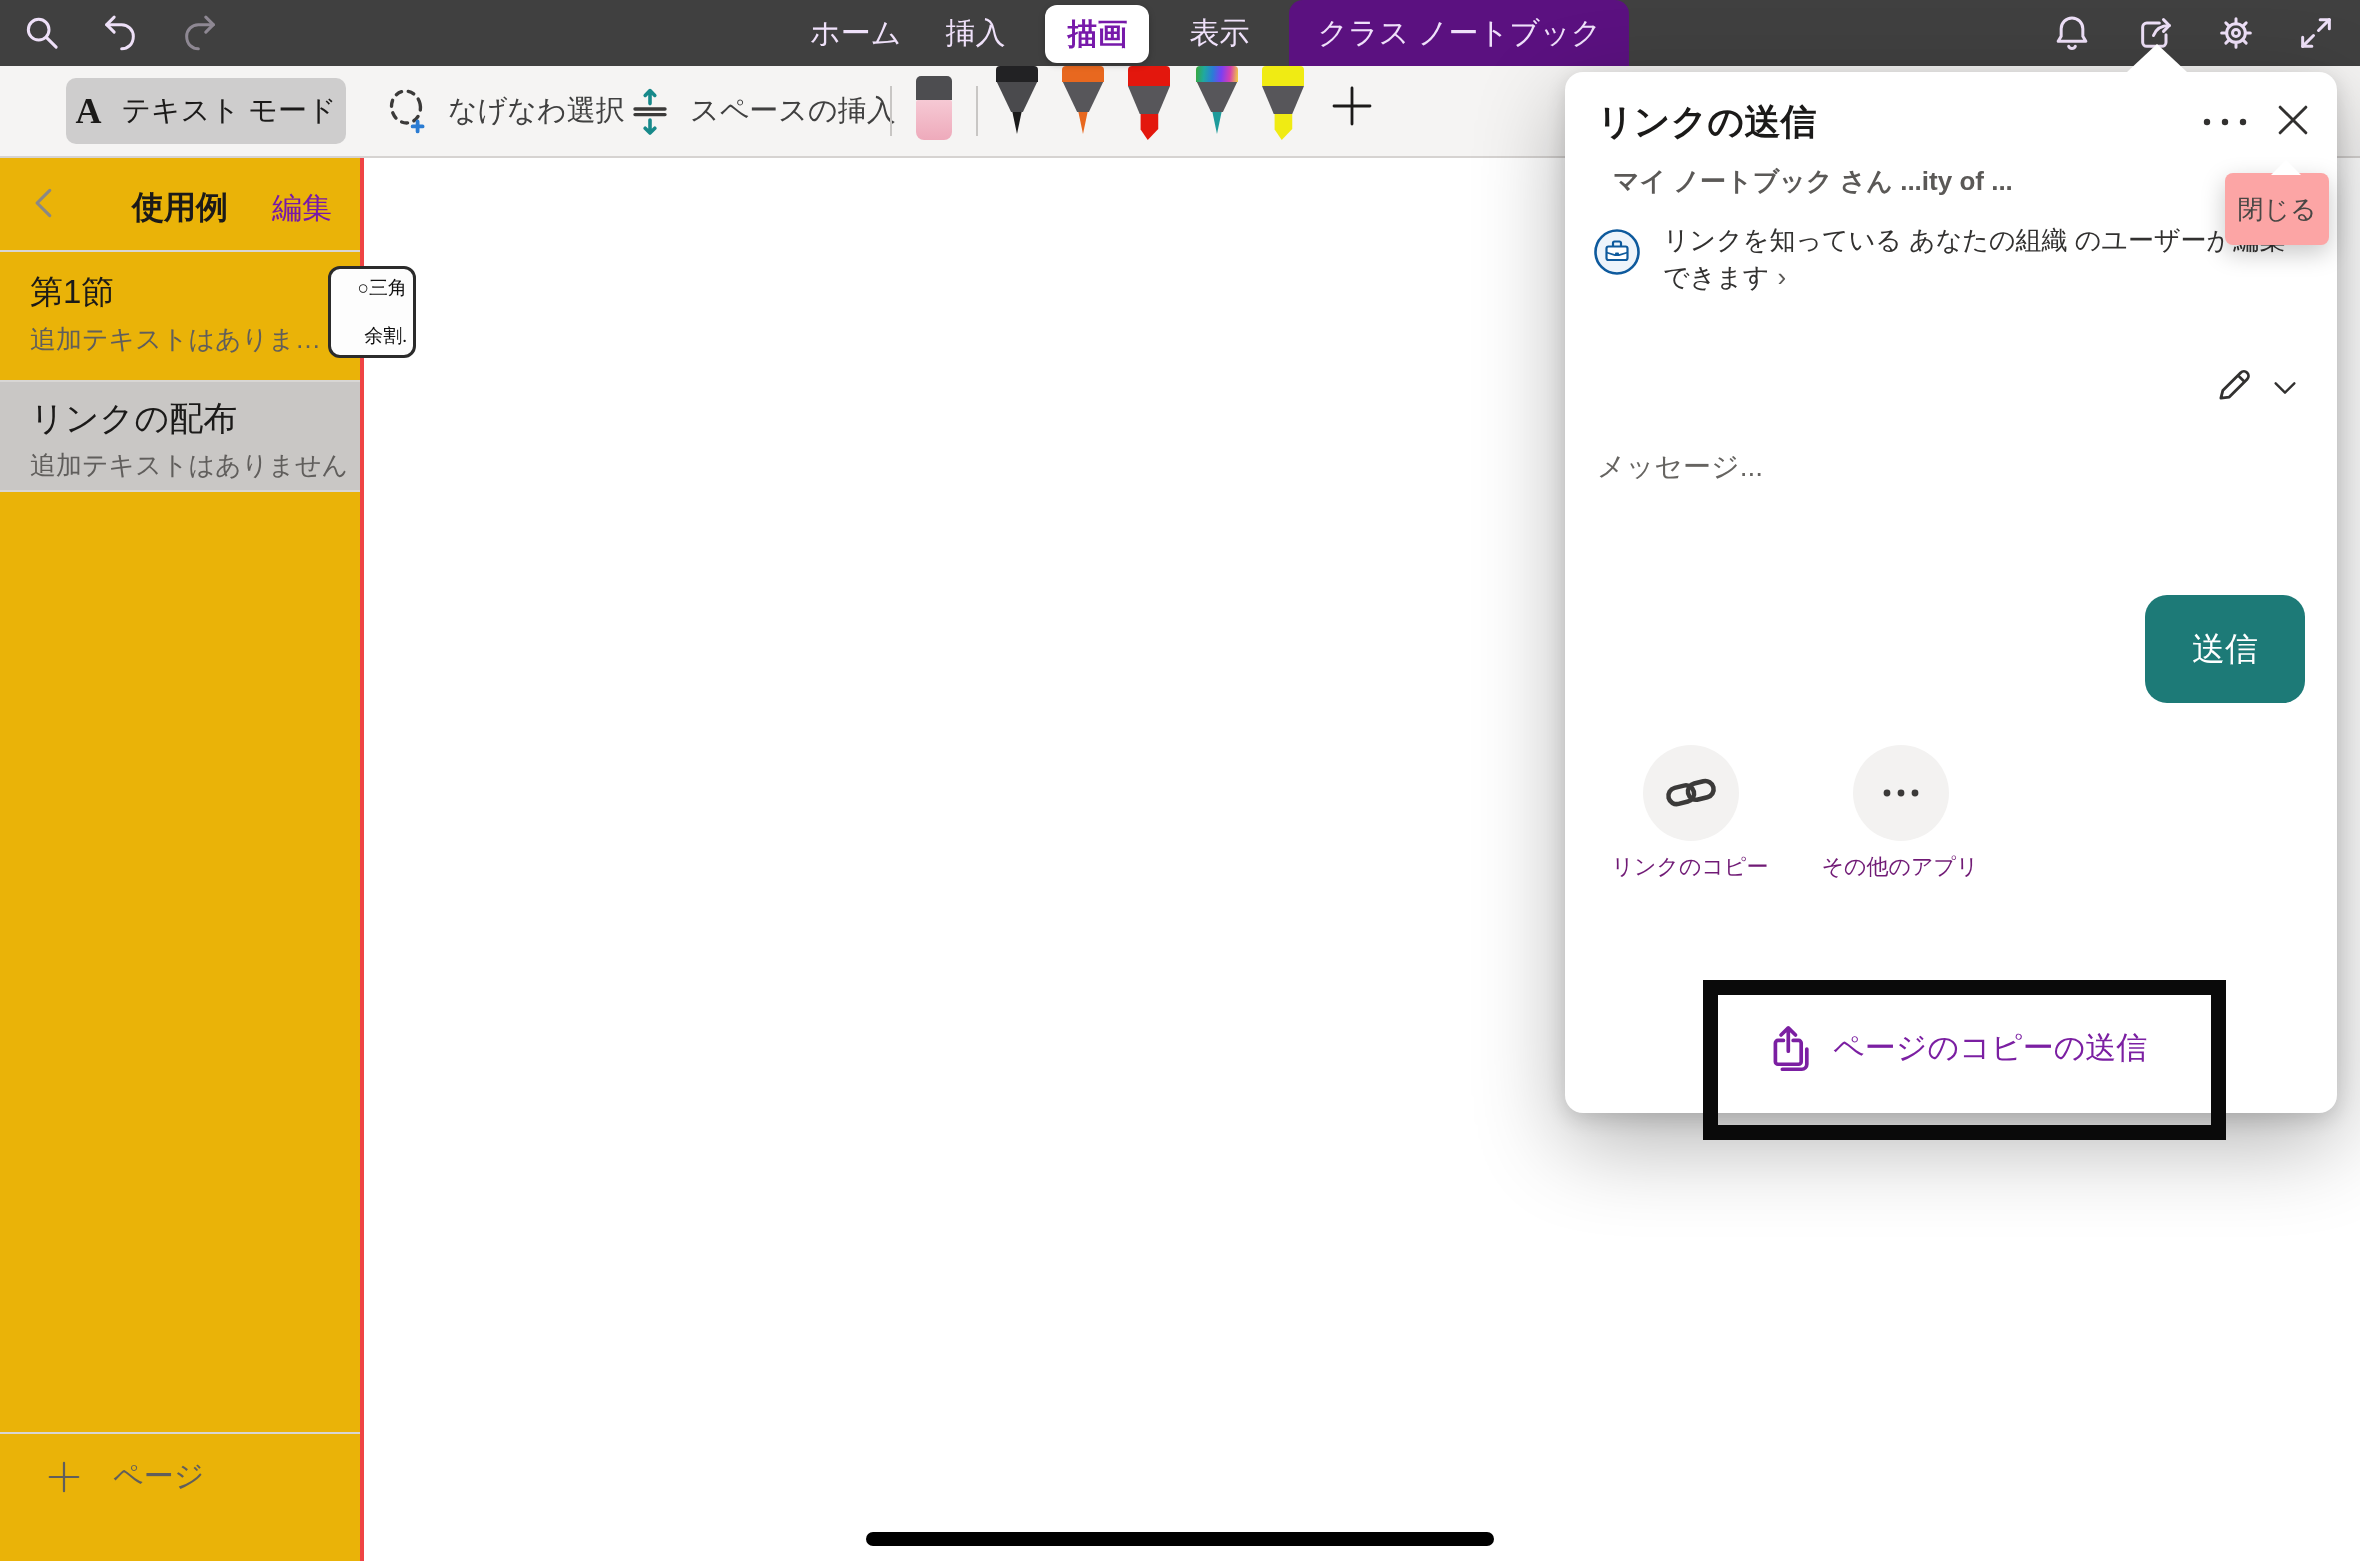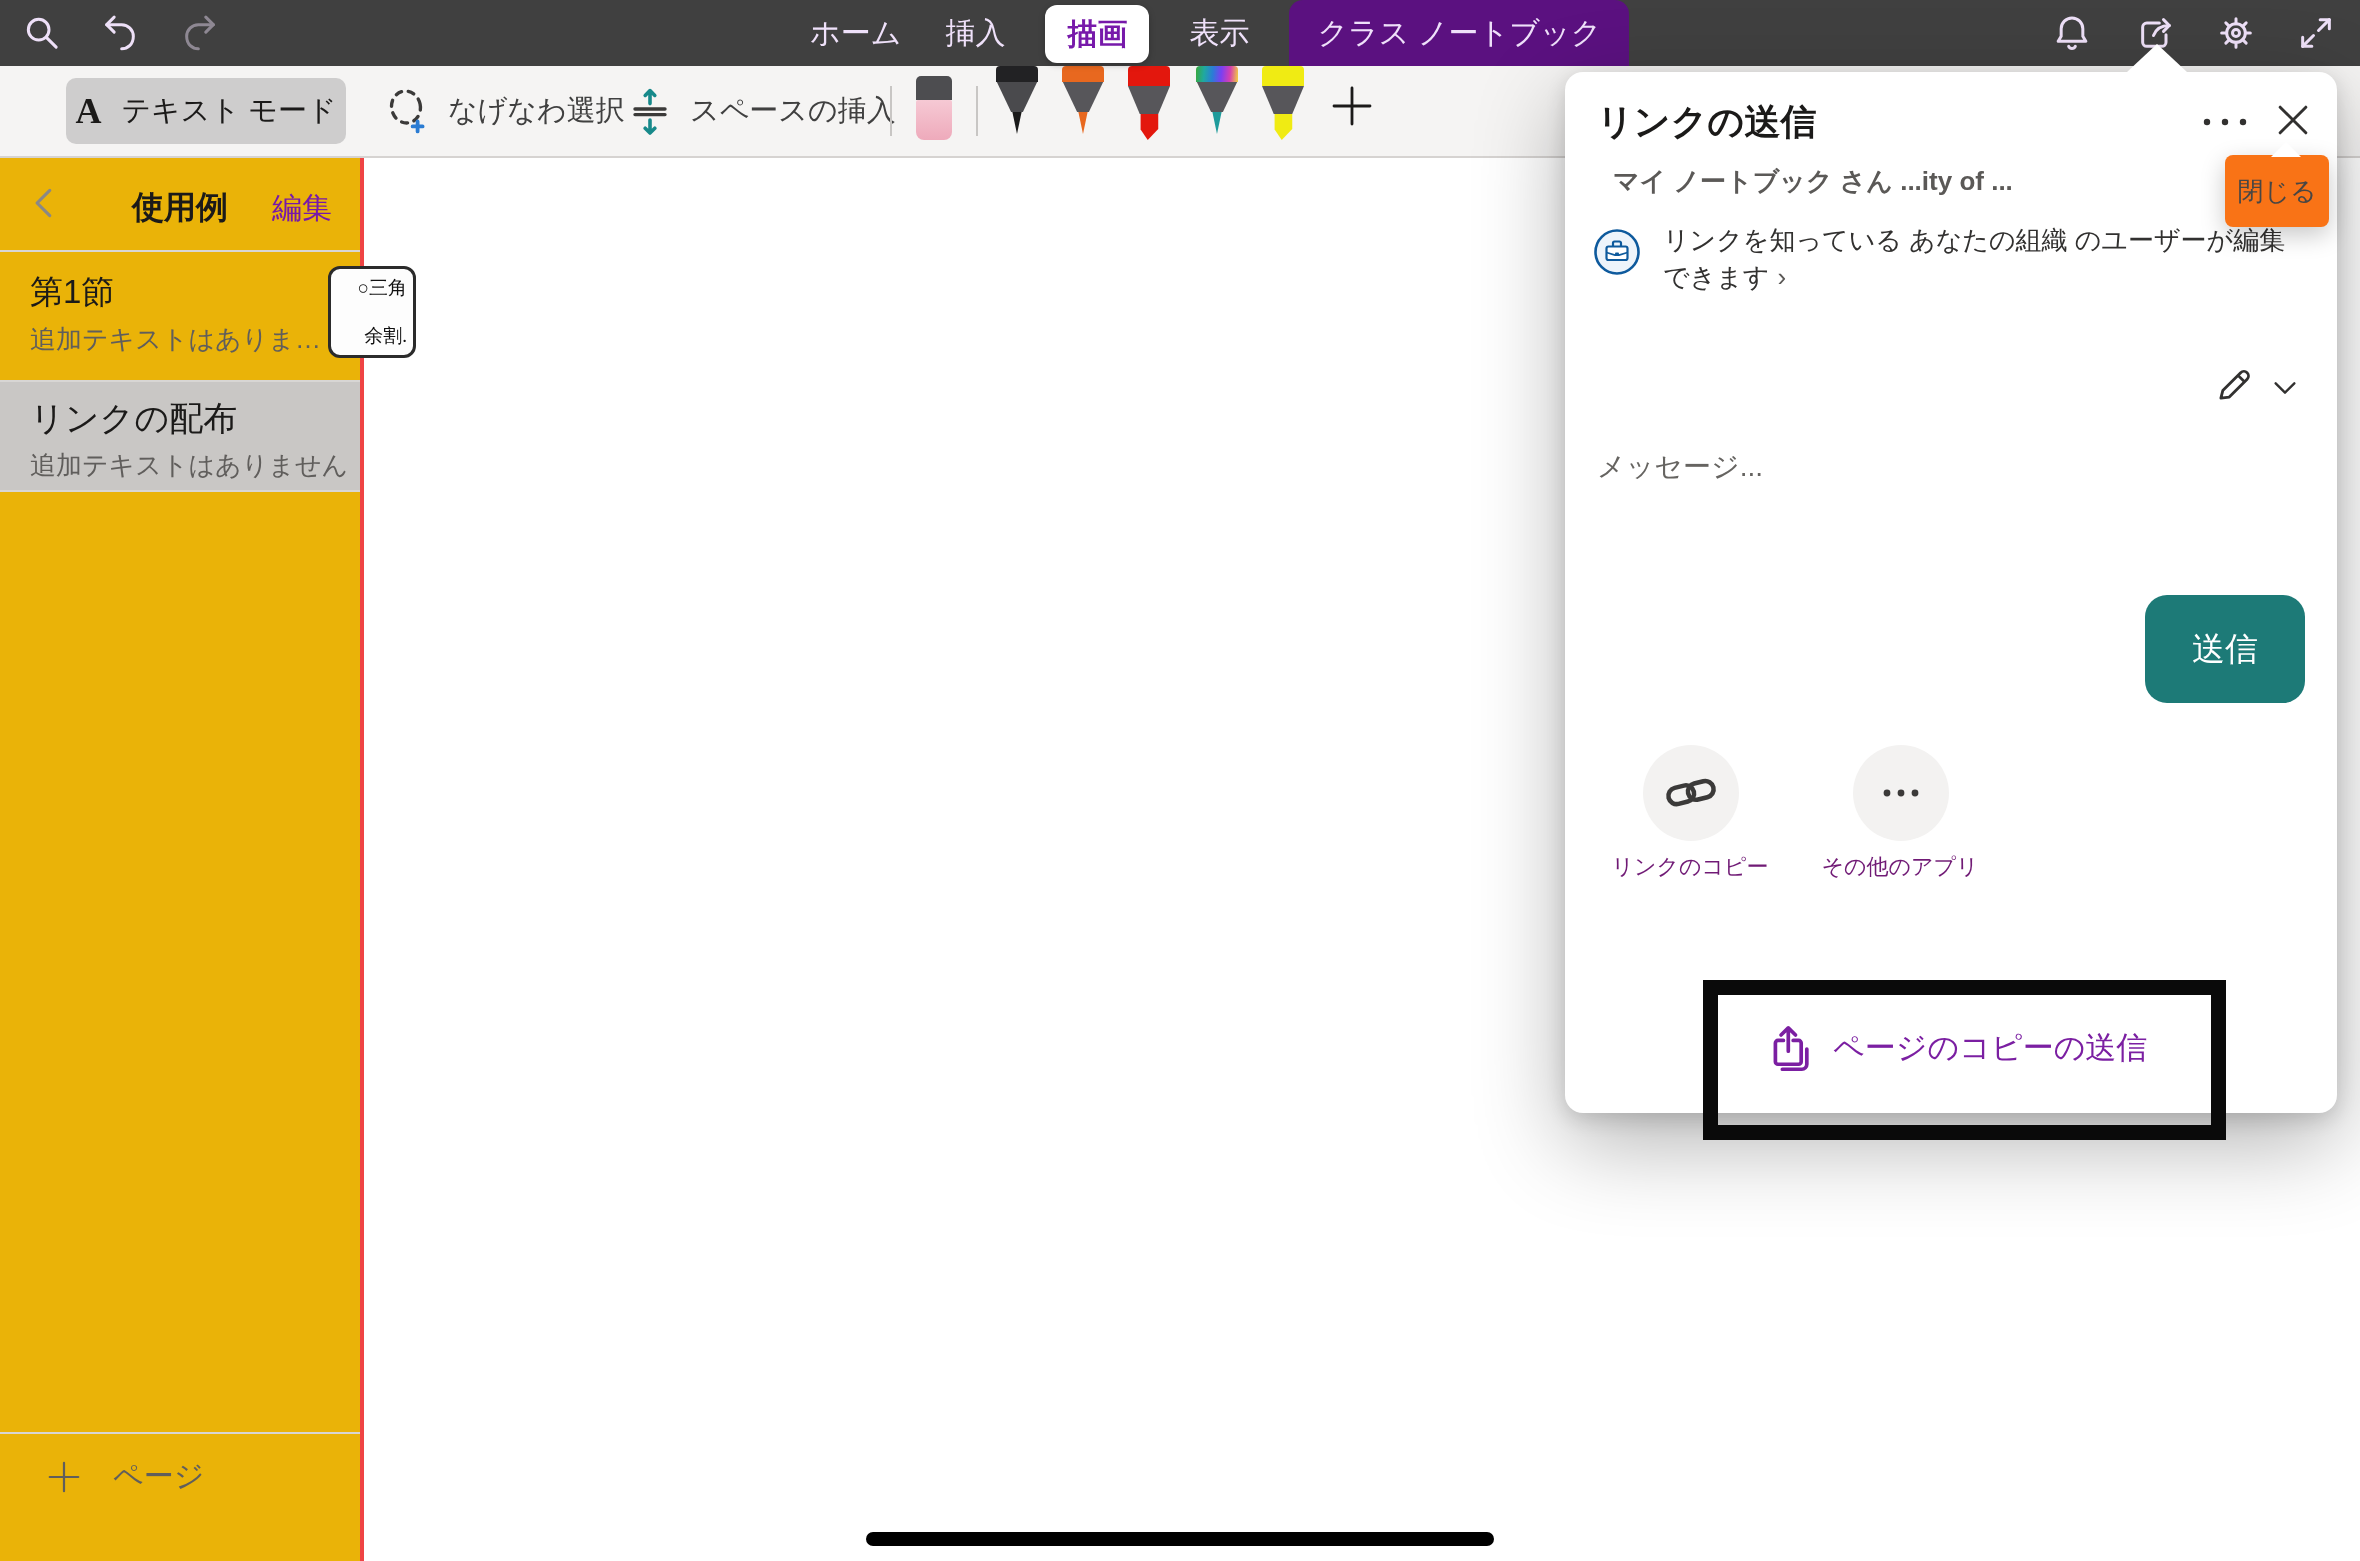--- a/index.html
+++ b/index.html
@@ -84,21 +84,21 @@
   .dlg-message::placeholder { color:#666461; }
   .dlg-send { position:absolute; left:580px; top:523px; width:160px; height:108px; background:#1d7a77; border:none; border-radius:22px; color:#fff; font-size:33px; cursor:pointer; font-family:inherit; }
   .circle-btn { position:absolute; width:96px; height:96px; border-radius:50%; background:#f3f2f1; border:none; cursor:pointer; display:flex; align-items:center; justify-content:center; color:#3b3a39; }
   .circle-btn svg { width:52px; height:52px; }
   .circle-label { position:absolute; width:220px; text-align:center; font-size:22px; color:#701a75; }
   .dlg-pagecopy { position:absolute; left:200px; top:950px; display:flex; align-items:center; gap:16px; background:none; border:none; cursor:pointer; }
   .dlg-pagecopy svg { width:52px; height:52px; color:#7b1fa2; }
   .dlg-pagecopy span { font-size:31px; color:#7b1fa2; }
 
   
-  .tooltip { position:absolute; left:2225px; top:155px; width:104px; height:72px; background:#f97316; border-radius:8px; box-shadow:0 8px 24px rgba(0,0,0,.22); z-index:70; display:flex; align-items:center; justify-content:center;text-align:right; }
+  .tooltip { position:absolute; left:2225px; top:173px; width:104px; height:72px; background:#fca5a5; border-radius:8px; box-shadow:0 8px 24px rgba(0,0,0,.22); z-index:70; display:flex; align-items:center; justify-content:center;text-align:right; }
   .tooltip::before { content:""; position:absolute; left:46px; top:-13px; width:0; height:0; border-left:15px solid transparent; border-right:15px solid transparent; border-bottom:15px solid #fff; }
   .tooltip span { font-size:26px; color:#484644; }
 
   
   .annotation-box { position:absolute; left:1703px; top:980px; width:523px; height:160px; border:15px solid #0a0a0a; z-index:80; pointer-events:none; }
 
   
   .home-indicator { position:absolute; left:866px; top:1532px; width:628px; height:14px; background:#000; border-radius:8px; z-index:90; cursor:pointer; }
 </style>
 </head>

